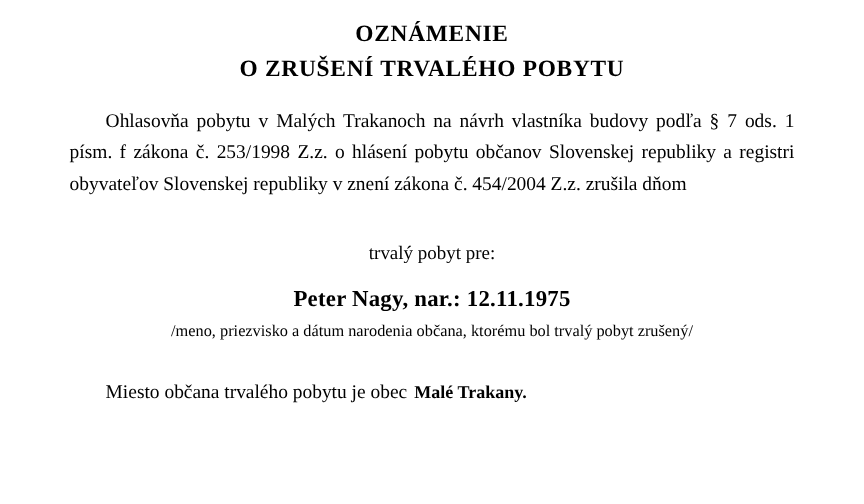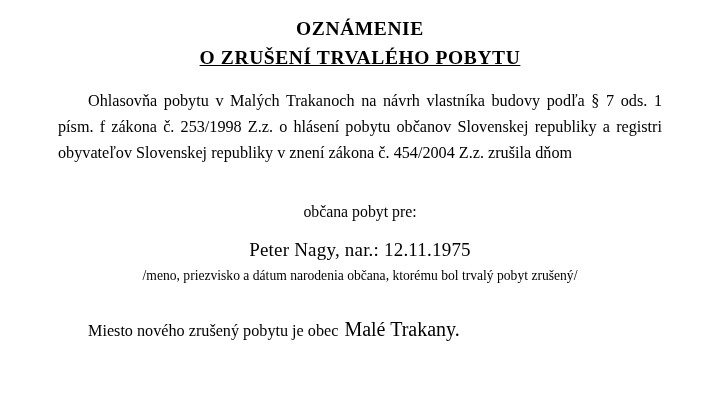--- a/index.html
+++ b/index.html
@@ -29,21 +29,20 @@
     line-height: 1.35;
     margin: 0;
   }
   .doc-title .line1 {
     display: block;
     margin-top: 6px;
   }
   .doc-title .line2 {
     display: block;
     margin-top: 3px;
-    text-decoration: underline;
   }
   .body-par {
     font-size: 16.2px;
     line-height: 1.62;
     text-align: justify;
     text-indent: 30px;
   }
   .date-block {
     margin-top: 36px;
     text-align: center;
@@ -56,58 +55,58 @@
   }
   .date-caption {
     font-size: 15.8px;
     margin-top: 6px;
   }
   .person-block {
     margin-top: 18px;
     text-align: center;
   }
   .person-name {
-    font-weight: normal;
+    font-weight: bold;
     font-size: 19px;
     letter-spacing: 0.2px;
   }
   .person-note {
     font-size: 13.6px;
     margin-top: 7px;
     text-align: center;
   }
   .place-par {
     margin-top: 34px;
     font-size: 16.2px;
     text-indent: 30px;
   }
   .place-par .place-name {
-    font-weight: normal;
-    font-size: 20px;
+    font-weight: bold;
+    font-size: 15px;
     margin-left: 6px;
   }
 </style>
 </head>
 <body>
 
 <div class="page">
 
   <h1 class="doc-title">
     <span class="line1">OZNÁMENIE</span>
     <span class="line2">O ZRUŠENÍ TRVALÉHO POBYTU</span>
   </h1>
 
   <p class="body-par">Ohlasovňa pobytu v Malých Trakanoch na návrh vlastníka budovy podľa § 7 ods. 1 písm. f zákona č. 253/1998 Z.z. o hlásení pobytu občanov Slovenskej republiky a registri obyvateľov Slovenskej republiky v znení zákona č. 454/2004 Z.z. zrušila dňom</p>
 
   <div class="date-block">
-    <div class="date-caption">občana pobyt pre:</div>
+    <div class="date-caption">trvalý pobyt pre:</div>
   </div>
 
   <div class="person-block">
     <div class="person-name">Peter Nagy, nar.: 12.11.1975</div>
     <div class="person-note">/meno, priezvisko a dátum narodenia občana, ktorému bol trvalý pobyt zrušený/</div>
   </div>
 
   <p class="place-par">
-    <span>Miesto nového zrušený pobytu je obec</span><span class="place-name">Malé Trakany.</span>
+    <span>Miesto občana trvalého pobytu je obec</span><span class="place-name">Malé Trakany.</span>
   </p>
 
 </div>
 
 </body></html>

